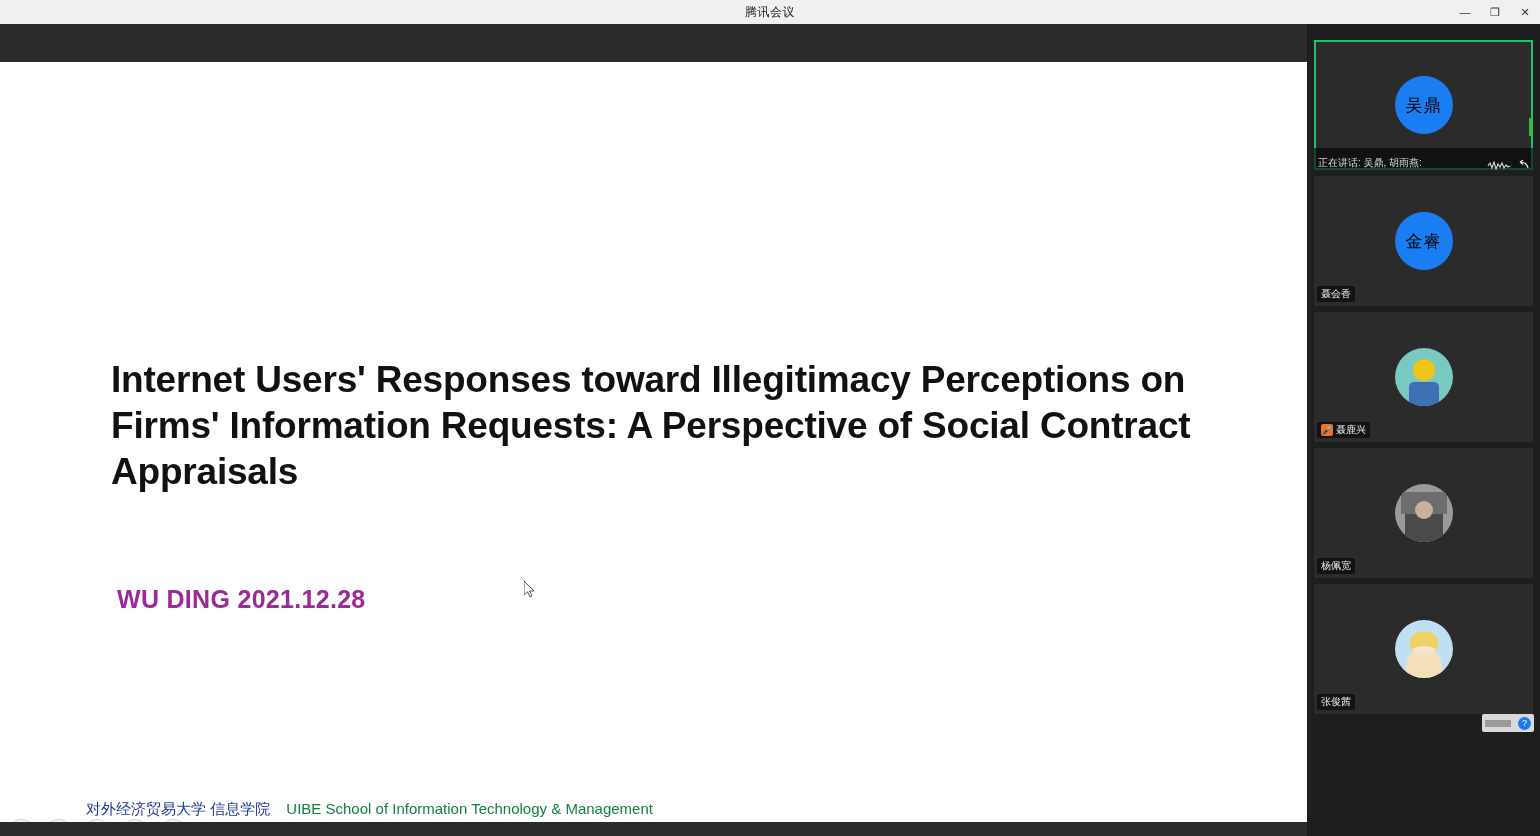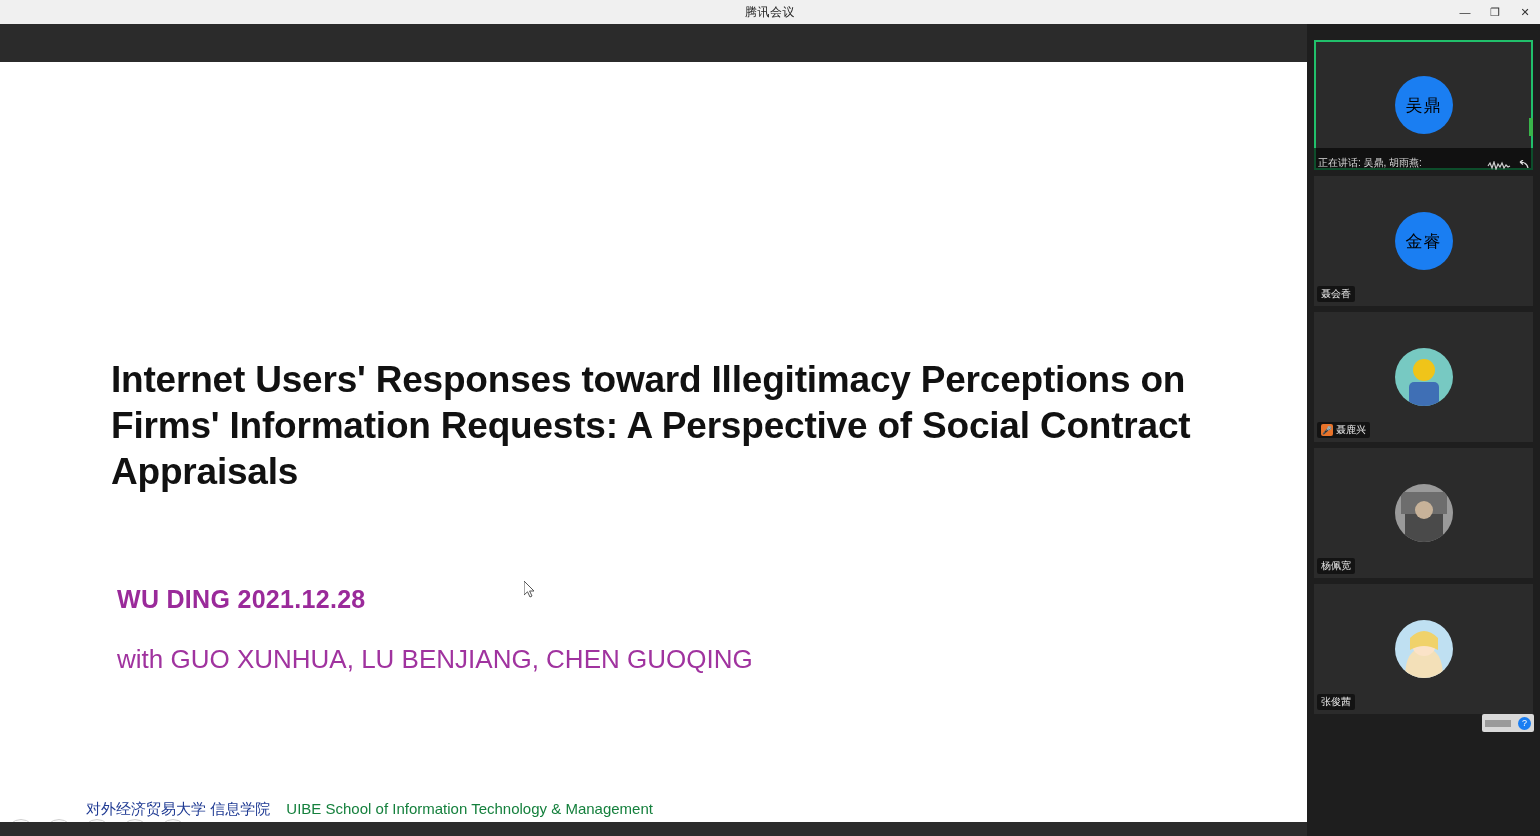--- a/index.html
+++ b/index.html
@@ -238,21 +238,20 @@
       <div class="win-btn">❐</div>
       <div class="win-btn close">✕</div>
     </div>
   </div>
 
   <div class="share-area">
 
     <div class="slide">
       <div class="slide-title">Internet Users' Responses toward Illegitimacy Perceptions on Firms' Information Requests: A Perspective of Social Contract Appraisals</div>
       <div class="slide-author">WU DING  2021.12.28</div>
-      <div class="slide-coauthors">with GUO XUNHUA, LU BENJIANG, CHEN GUOQING</div>
       <div class="slide-footer">
         <span>对外经济贸易大学 信息学院</span>
         <span class="en" style="margin-left:12px">UIBE School of Information Technology &amp; Management</span>
       </div>
 
       <svg class="cursor" viewBox="0 0 12 18">
         <polygon points="0,0 0,14 3.5,10.8 6,16 8,15 5.6,10 10,10" fill="#ffffff" stroke="#555" stroke-width="1"></polygon>
       </svg>
 
       <div class="annot-toolbar">

